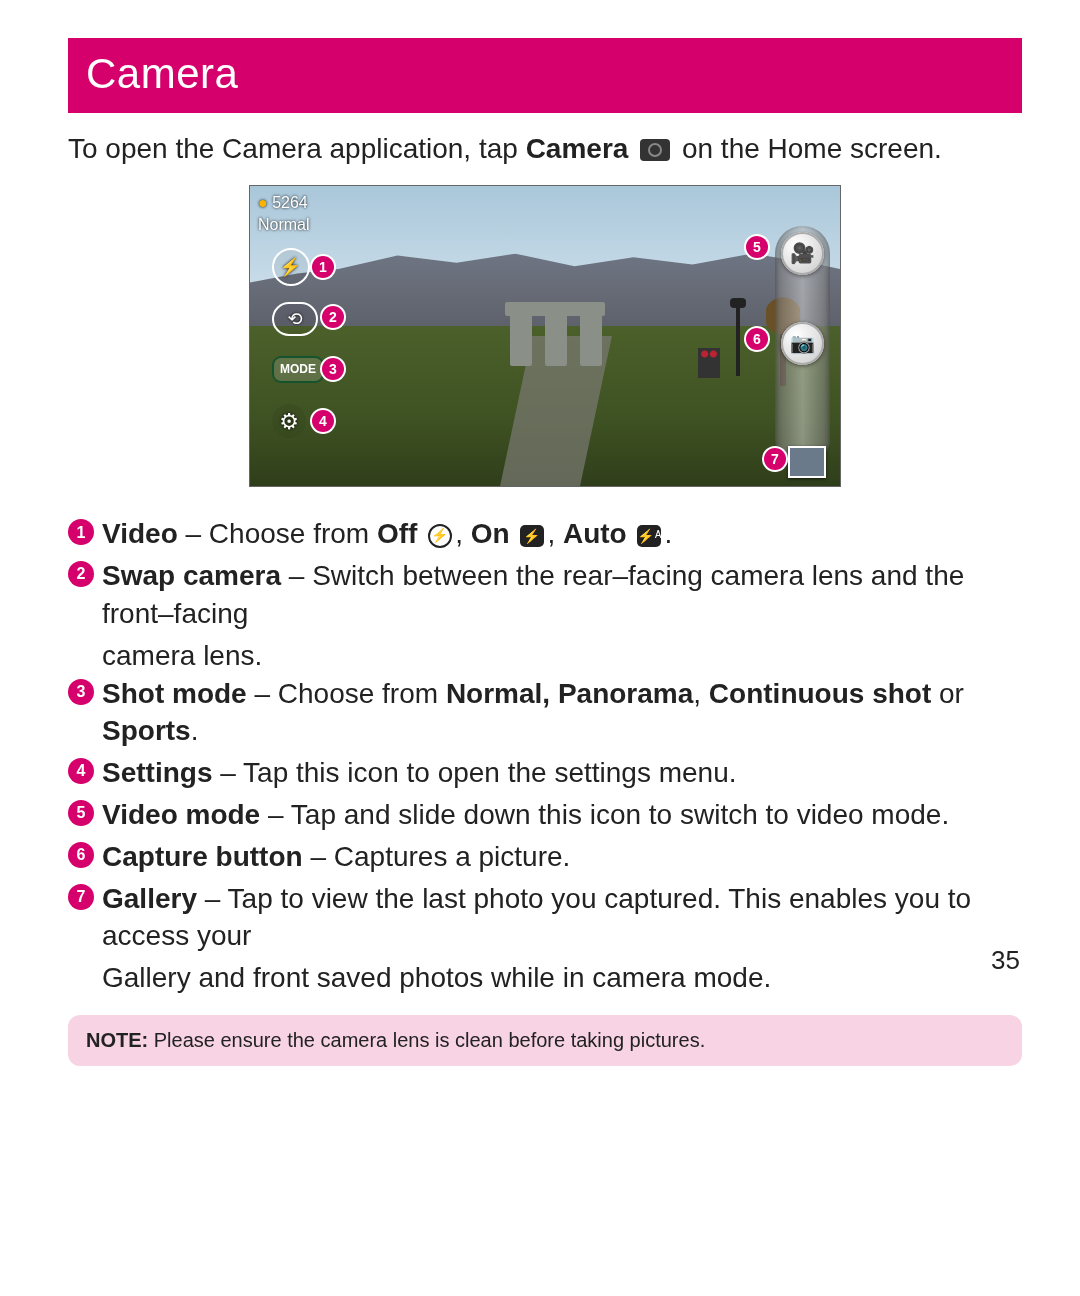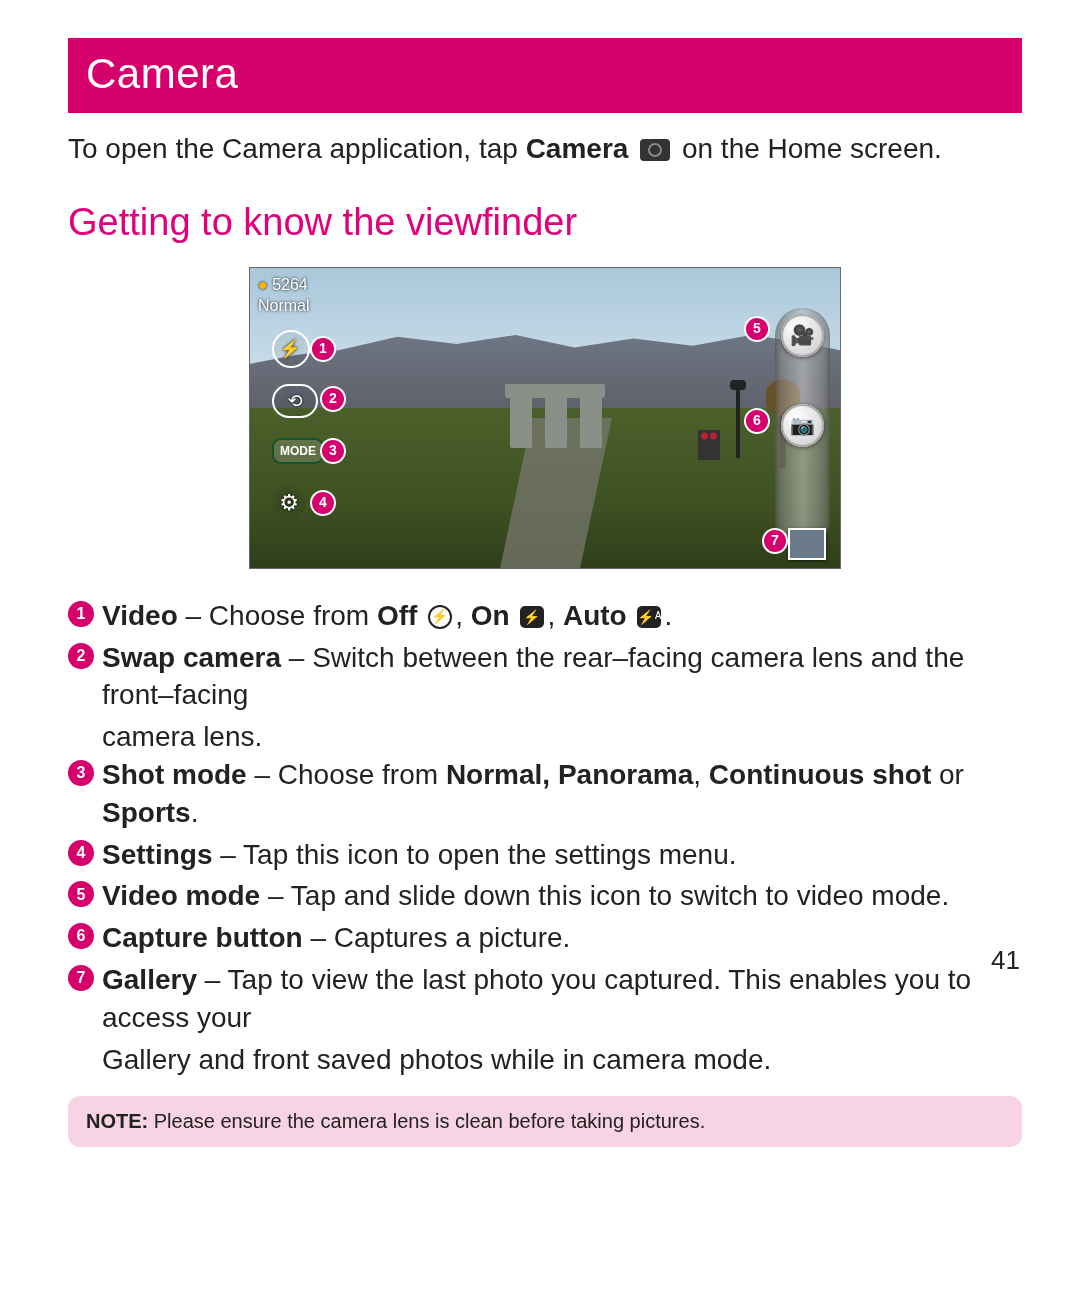--- a/index.html
+++ b/index.html
@@ -160,21 +160,20 @@
 
   <div class="title-bar">Camera</div>
 
   <div class="intro">
     <span>To open the Camera application, tap </span>
     <span class="bold">Camera</span>
     <span class="camera-icon"></span>
     <span> on the Home screen.</span>
   </div>
 
-  <div class="section-heading">Getting to know the viewfinder</div>
 
   <div class="viewfinder-wrap">
     <div class="sky"></div>
     <div class="mtn1"></div>
     <div class="ground"></div>
     <div class="path"></div>
     <div class="stone s1"></div>
     <div class="stone s2"></div>
     <div class="stone s3"></div>
     <div class="stone s4"></div>
@@ -240,14 +239,14 @@
         <div class="num">7</div>
         <div class="item-body"><span class="b">Gallery</span><span> – Tap to view the last photo you captured. This enables you to access your</span></div>
       </div>
       <div class="item-sub">Gallery and front saved photos while in camera mode.</div>
     </div>
 
   <div class="note-box">
     <span class="b">NOTE:</span><span> Please ensure the camera lens is clean before taking pictures.</span>
   </div>
 
-  <div class="page-num">41</div>
+  <div class="page-num">35</div>
 </div>
 
 </body></html>

